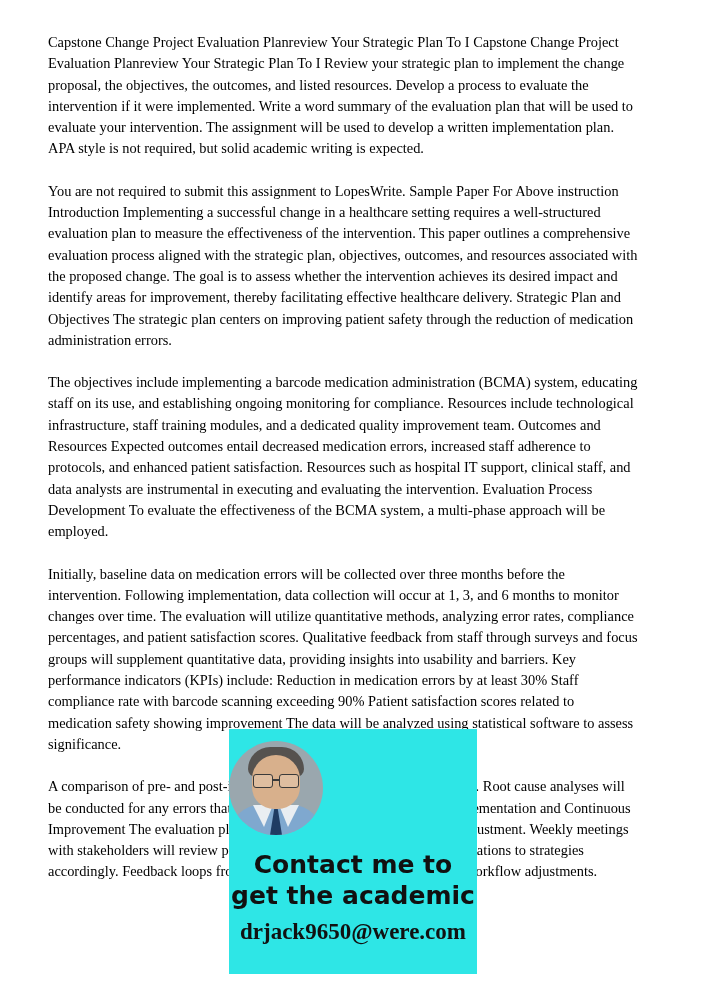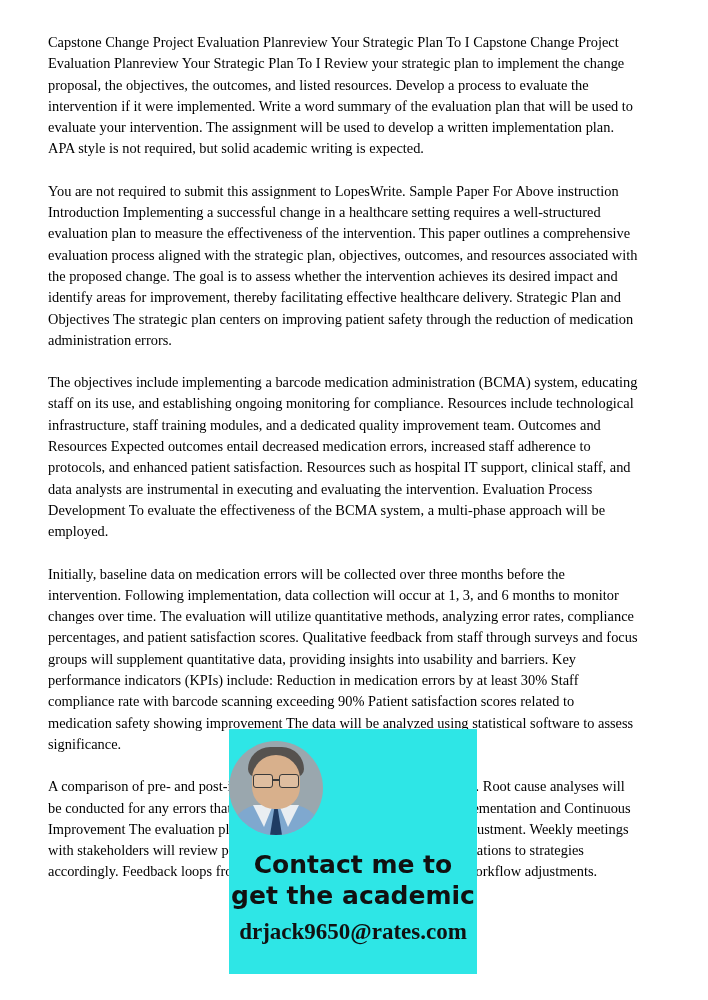--- a/index.html
+++ b/index.html
@@ -186,16 +186,16 @@
       <div class="av-hair"></div>
       <div class="av-face"></div>
       <div class="av-glasses">
         <span class="lens left"></span>
         <span class="bridge"></span>
         <span class="lens right"></span>
       </div>
     </div>
     <div class="overlay-line1">Contact me to</div>
     <div class="overlay-line2">get the academic</div>
-    <div class="overlay-email">drjack9650@rates.com</div>
+    <div class="overlay-email">drjack9650@were.com</div>
   </div>
 
 </div>
 
 </body></html>

